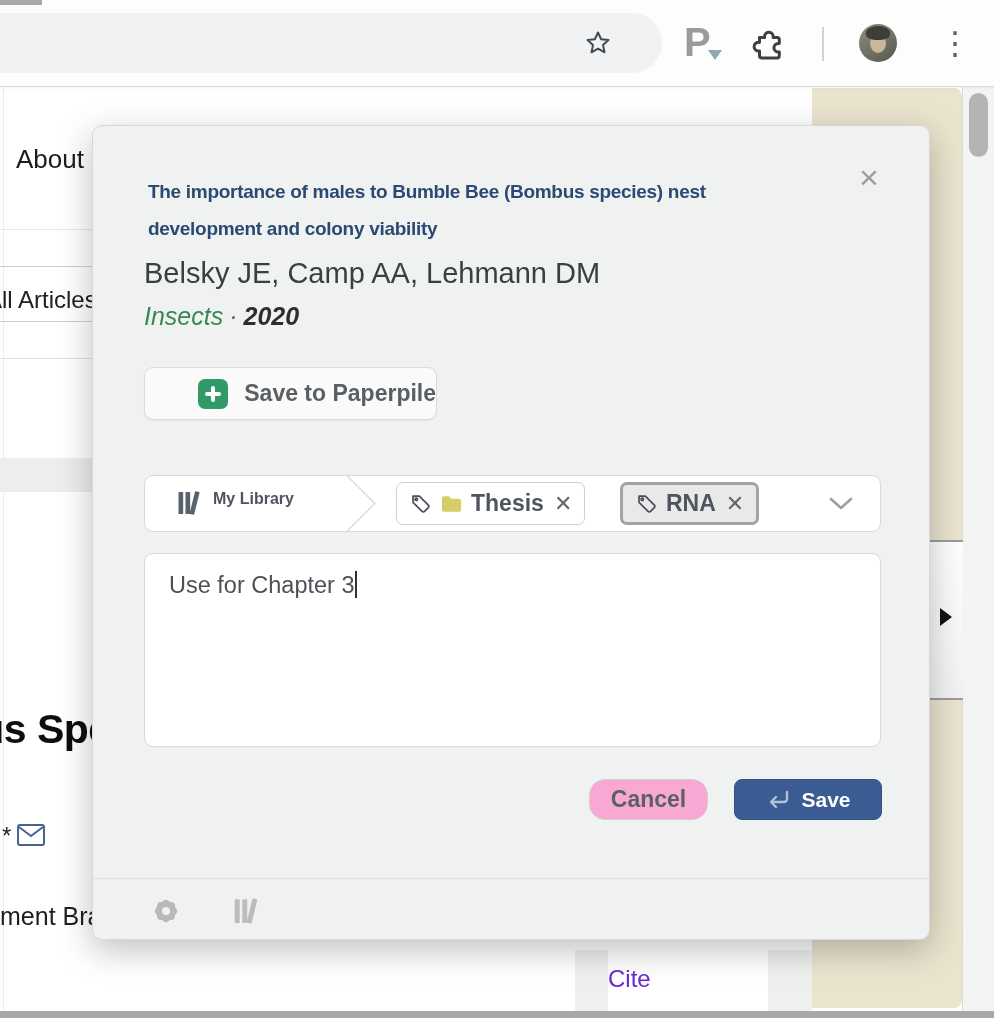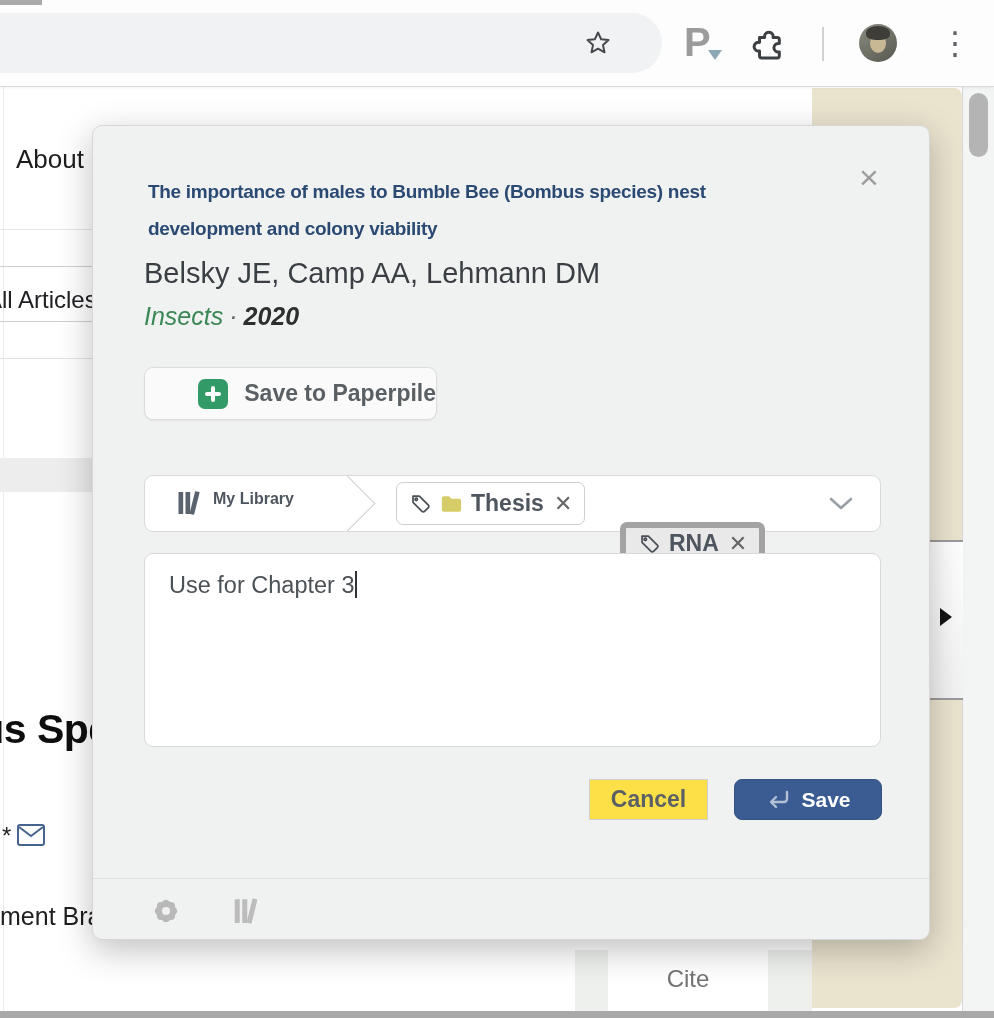--- a/index.html
+++ b/index.html
@@ -39,21 +39,21 @@
   .page-heading { position:absolute; left:-135px; top:619px; font-size:41px; font-weight:bold;
                   color:#0e0e0e; letter-spacing:-0.5px; white-space:nowrap; }
   .footnote-star { position:absolute; left:2px; top:735px; font-size:24px; color:#222; }
   .mail-wrap { position:absolute; left:16px; top:736px; width:30px; height:24px; }
   .affil-1 { position:absolute; left:0px; top:815px; font-size:25px; color:#1f1f1f; white-space:nowrap; }
   .affil-2 { position:absolute; left:0px; top:854px; font-size:25px; color:#1f1f1f; white-space:nowrap; }
   .beige-panel { position:absolute; left:812px; top:1px; width:150px; height:920px;
                  background:#eae3ce; border-radius:0 8px 8px 0; }
   .bot-gray-1 { position:absolute; left:575px; top:863px; width:33px; height:61px; background:#eef0ee; }
   .cite-box { position:absolute; left:608px; top:863px; width:160px; height:61px; background:#fff;
-              text-align:center; line-height:58px; font-size:24px; color:#737373; }
+              text-align:left; line-height:58px; font-size:24px; color:#6d28d9; }
   .bot-gray-2 { position:absolute; left:768px; top:863px; width:44px; height:61px; background:#eef0ee; }
   .side-handle { position:absolute; left:929px; top:453px; width:34px; height:160px;
                  background:linear-gradient(180deg,#fefefe,#f2f2f2);
                  border-top:2px solid #9b9b9b; border-bottom:2px solid #9b9b9b; z-index:5; }
   .handle-tri { position:absolute; left:11px; top:66px; width:0; height:0;
                 border-left:12px solid #141414; border-top:9px solid transparent;
                 border-bottom:9px solid transparent; }
   .scrollbar { position:absolute; left:962px; top:0; width:32px; height:931px; background:#f3f4f4;
                border-left:1px solid #d8d8d8; }
   .scroll-thumb { position:absolute; left:6px; top:6px; width:19px; height:64px; background:#b4b4b4; border-radius:10px; }
@@ -84,32 +84,32 @@
              border:1px solid #d9d9d9; border-radius:9px; }
   .crumb { position:absolute; left:0; top:0; width:202px; height:55px; border-radius:9px 0 0 9px; }
   .crumb::after { content:""; position:absolute; right:-20px; top:7px; width:40px; height:40px;
                   transform:rotate(45deg); border-top:1px solid #d0d0d0; border-right:1px solid #d0d0d0;
                   background:#fff; }
   .crumb-icon { position:absolute; left:30px; top:13px; width:28px; height:28px; z-index:2; }
   .crumb-label { position:absolute; left:68px; top:14px; font-size:16px; font-weight:bold; color:#4e555e; z-index:2; }
   .chip { position:absolute; top:6px; height:43px; display:flex; align-items:center; gap:8px;
           padding:0 12px; border-radius:7px; font-size:23px; font-weight:bold; color:#4e555e; }
   .chip-thesis { left:251px; background:#fff; border:1px solid #cfcfcf; }
-  .chip-rna { left:475px; background:#e9e9e9; border:6px solid #a3a3a3;margin-top:40px; }
+  .chip-rna { left:475px; background:#e9e9e9; border:3px solid #a3a3a3; }
   .chip .remove { font-size:22px; font-weight:normal; color:#666; padding-left:2px; cursor:pointer; }
   .chip svg { display:block; }
   .chev-down { position:absolute; left:683px; top:19px; width:26px; height:18px; cursor:pointer; }
 
   .note-box { position:absolute; left:51px; top:427px; width:737px; height:194px; background:#fff;
               border:1px solid #d9d9d9; border-radius:9px; padding:17px 24px; font-size:23.5px;
               color:#4c5156; cursor:text; }
   .caret { display:inline-block; width:2px; height:27px; background:#2f3337; vertical-align:-5px; margin-left:1px; }
 
-  .btn-cancel { position:absolute; left:496px; top:653px; width:119px; height:41px; background:#fde047;
-                border:1px solid #cfcfcf; border-radius:0; font-size:23px; font-weight:bold; color:#5b6065;
+  .btn-cancel { position:absolute; left:496px; top:653px; width:119px; height:41px; background:#f9a8d4;
+                border:1px solid #cfcfcf; border-radius:16px; font-size:23px; font-weight:bold; color:#5b6065;
                 display:flex; align-items:center; justify-content:center; cursor:pointer;
                 font-family:"Liberation Sans",sans-serif; }
   .btn-save { position:absolute; left:641px; top:653px; width:148px; height:41px; background:#3a5c92;
               border:1px solid #34537f; border-radius:8px; font-size:21px; font-weight:bold; color:#fff;
               display:flex; align-items:center; justify-content:center; gap:10px; cursor:pointer;
               font-family:"Liberation Sans",sans-serif; }
 
   .popup-footer-line { position:absolute; left:0; top:752px; width:836px; border-top:1px solid #e0e0e0; }
   .gear { position:absolute; left:58px; top:770px; width:30px; height:30px; cursor:pointer; }
   .gear .g-sq { position:absolute; left:6px; top:6px; width:18px; height:18px; background:#b9b9b9; border-radius:4px; }

